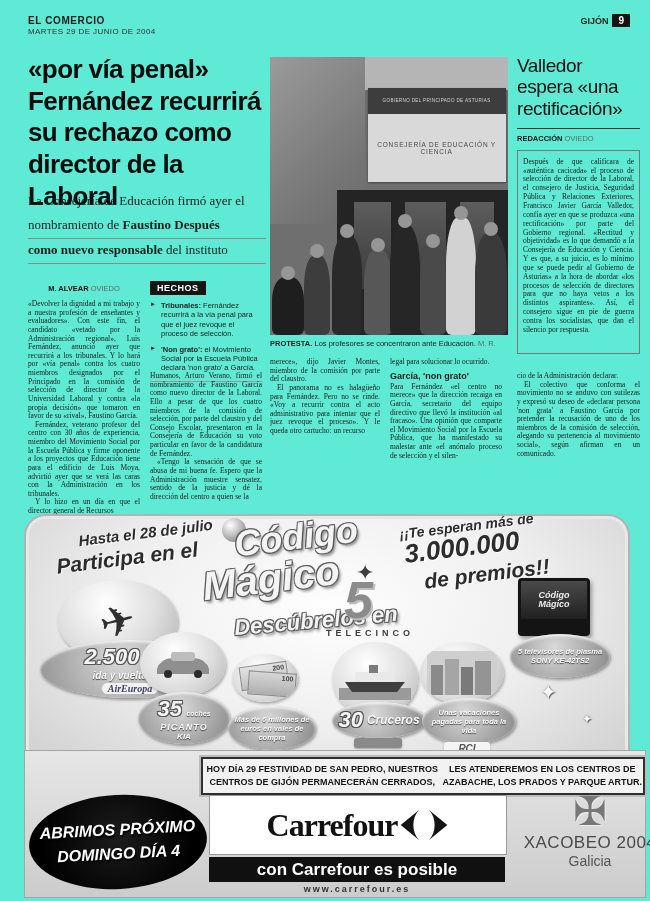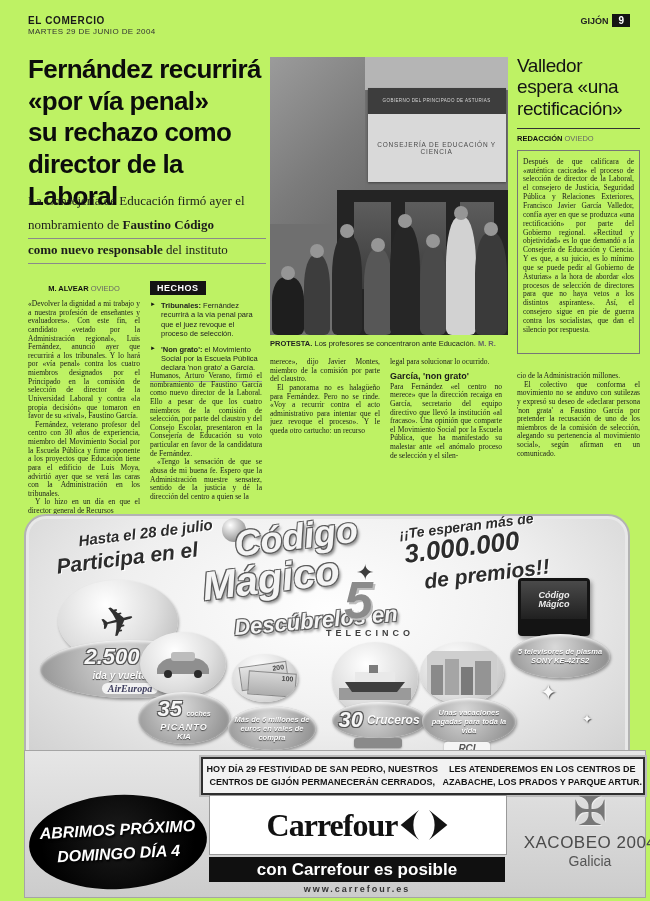--- a/index.html
+++ b/index.html
@@ -1,16 +1,16 @@
 <!DOCTYPE html>
 <html><head>
 <meta charset="utf-8">
 <style>
   html,body{margin:0;padding:0;background:#e9e9e9;}
-  .page{position:relative;width:650px;height:901px;background:#bef264;overflow:hidden;
+  .page{position:relative;width:650px;height:901px;background:#5eead4;overflow:hidden;
         font-family:"Liberation Serif",serif;color:#111;}
   .abs{position:absolute;}
 
   
   .masthead{left:28px;top:15px;font:bold 10px "Liberation Sans",sans-serif;letter-spacing:.6px;color:#1a1a1a;}
   .dateline{left:28px;top:27px;font:8px "Liberation Sans",sans-serif;color:#333;letter-spacing:.4px;}
   .pageid{right:20px;top:14px;display:flex;align-items:center;gap:4px;font-family:"Liberation Sans",sans-serif;}
   .pageid .sec{font-size:9px;font-weight:bold;color:#222;}
   .pageid .num{background:#141414;color:#fff;font-size:10px;font-weight:bold;padding:1px 6px;}
 
@@ -51,21 +51,21 @@
                  display:flex;align-items:center;justify-content:center;letter-spacing:.4px;}
   .ph-sign .line{height:72%;display:flex;align-items:center;justify-content:center;
                  font:6.5px "Liberation Sans",sans-serif;letter-spacing:.8px;color:#4a4a4a;text-align:center;}
   .ph-door{position:absolute;left:28%;top:48%;width:72%;height:52%;background:#242424;}
   .pane{position:absolute;background:linear-gradient(#5d5d5d,#3a3a3a);}
   .person{position:absolute;bottom:0;border-radius:40% 40% 6px 6px;}
   .person::before{content:"";position:absolute;top:-11px;left:50%;transform:translateX(-50%);
                   width:14px;height:14px;border-radius:50%;background:#969696;}
   .caption{left:270px;top:339px;width:238px;font:7.5px "Liberation Sans",sans-serif;color:#222;}
   .caption b{font-weight:bold;}
-  .caption .credit{color:#666;font-weight:bold;}
+  .caption .credit{color:#666;}
 
   
   .sidebar{left:517px;top:55px;width:123px;font-family:"Liberation Sans",sans-serif;}
   .sb-title{font:400 19px/1.12 "Liberation Sans",sans-serif;letter-spacing:-.4px;color:#141414;}
   .sb-rule{border-top:1px solid #333;margin:9px 0 5px 0;}
   .sb-byline{font:bold 7.5px "Liberation Sans",sans-serif;}
   .sb-byline .place{font-weight:normal;color:#666;}
   .sb-box{border:1px solid #777;margin-top:7px;padding:7px 5px;height:188px;overflow:hidden;
           font:7.5px/1.18 "Liberation Serif",serif;text-align:justify;color:#1a1a1a;}
 
@@ -129,29 +129,29 @@
 <div class="page">
 
   <div class="abs masthead">EL COMERCIO</div>
   <div class="abs dateline">MARTES 29 DE JUNIO DE 2004</div>
   <div class="abs pageid">
     <span class="sec">GIJÓN</span>
     <span class="num">9</span>
   </div>
 
   <div class="abs headline">
+    <div>«por vía penal»</div>
     <div>Fernández recurrirá</div>
-    <div>«por vía penal»</div>
     <div>su rechazo como</div>
     <div>director de la Laboral</div>
   </div>
 
   <div class="abs subhead">
     <div class="sl">La Consejería de Educación firmó ayer el</div>
-    <div class="sl ruled"><span>nombramiento de </span><b>Faustino Código</b></div>
+    <div class="sl ruled"><span>nombramiento de </span><b>Faustino Después</b></div>
     <div class="sl ruled"><b>como nuevo responsable</b><span> del instituto</span></div>
   </div>
 
   <div class="abs byline">
     <span>M. ALVEAR</span>
     <span class="place">OVIEDO</span>
   </div>
 
   <div class="abs col" style="left:28px;top:300px;width:112px;height:214px;">
     <p>«Devolver la dignidad a mi trabajo y a nuestra profesión de enseñantes y evaluadores». Con este fin, el candidato «vetado por la Administración regional», Luis Fernández, anunció ayer que recurrirá a los tribunales. Y lo hará por «vía penal» contra los cuatro miembros designados por el Principado en la comisión de selección de director de la Universidad Laboral y contra «la propia decisión» que tomaron en favor de su «rival», Faustino García.</p>
@@ -198,21 +198,21 @@
   <div class="abs col" style="left:270px;top:358px;width:110px;height:156px;">
     <p>merece», dijo Javier Montes, miembro de la comisión por parte del claustro.</p>
     <p>El panorama no es halagüeño para Fernández. Pero no se rinde. «Voy a recurrir contra el acto administrativo para intentar que el juez revoque el proceso». Y le queda otro cartucho: un recurso</p>
   </div>
   <div class="abs col" style="left:390px;top:358px;width:112px;height:156px;">
     <p>legal para solucionar lo ocurrido.</p>
     <div class="minihead">García, 'non grato'</div>
     <p>Para Fernández «el centro no merece» que la dirección recaiga en García, secretario del equipo directivo que llevó la institución «al fracaso». Una opinión que comparte el Movimiento Social por la Escuela Pública, que ha manifestado su malestar ante «el anómalo proceso de selección y el silen-</p>
   </div>
   <div class="abs col" style="left:517px;top:372px;width:123px;height:142px;">
-    <p>cio de la Administración millones.</p>
+    <p>cio de la Administración declarar.</p>
     <p>El colectivo que conforma el movimiento no se anduvo con sutilezas y expresó su deseo de «declarar persona 'non grata' a Faustino García por pretender la recusación de uno de los miembros de la comisión de selección, alegando su pertenencia al movimiento social», según afirman en un comunicado.</p>
   </div>
 
   <div class="abs sidebar">
     <div class="sb-title">
       <div>Valledor</div>
       <div>espera «una</div>
       <div>rectificación»</div>
     </div>
     <div class="sb-rule"></div>

